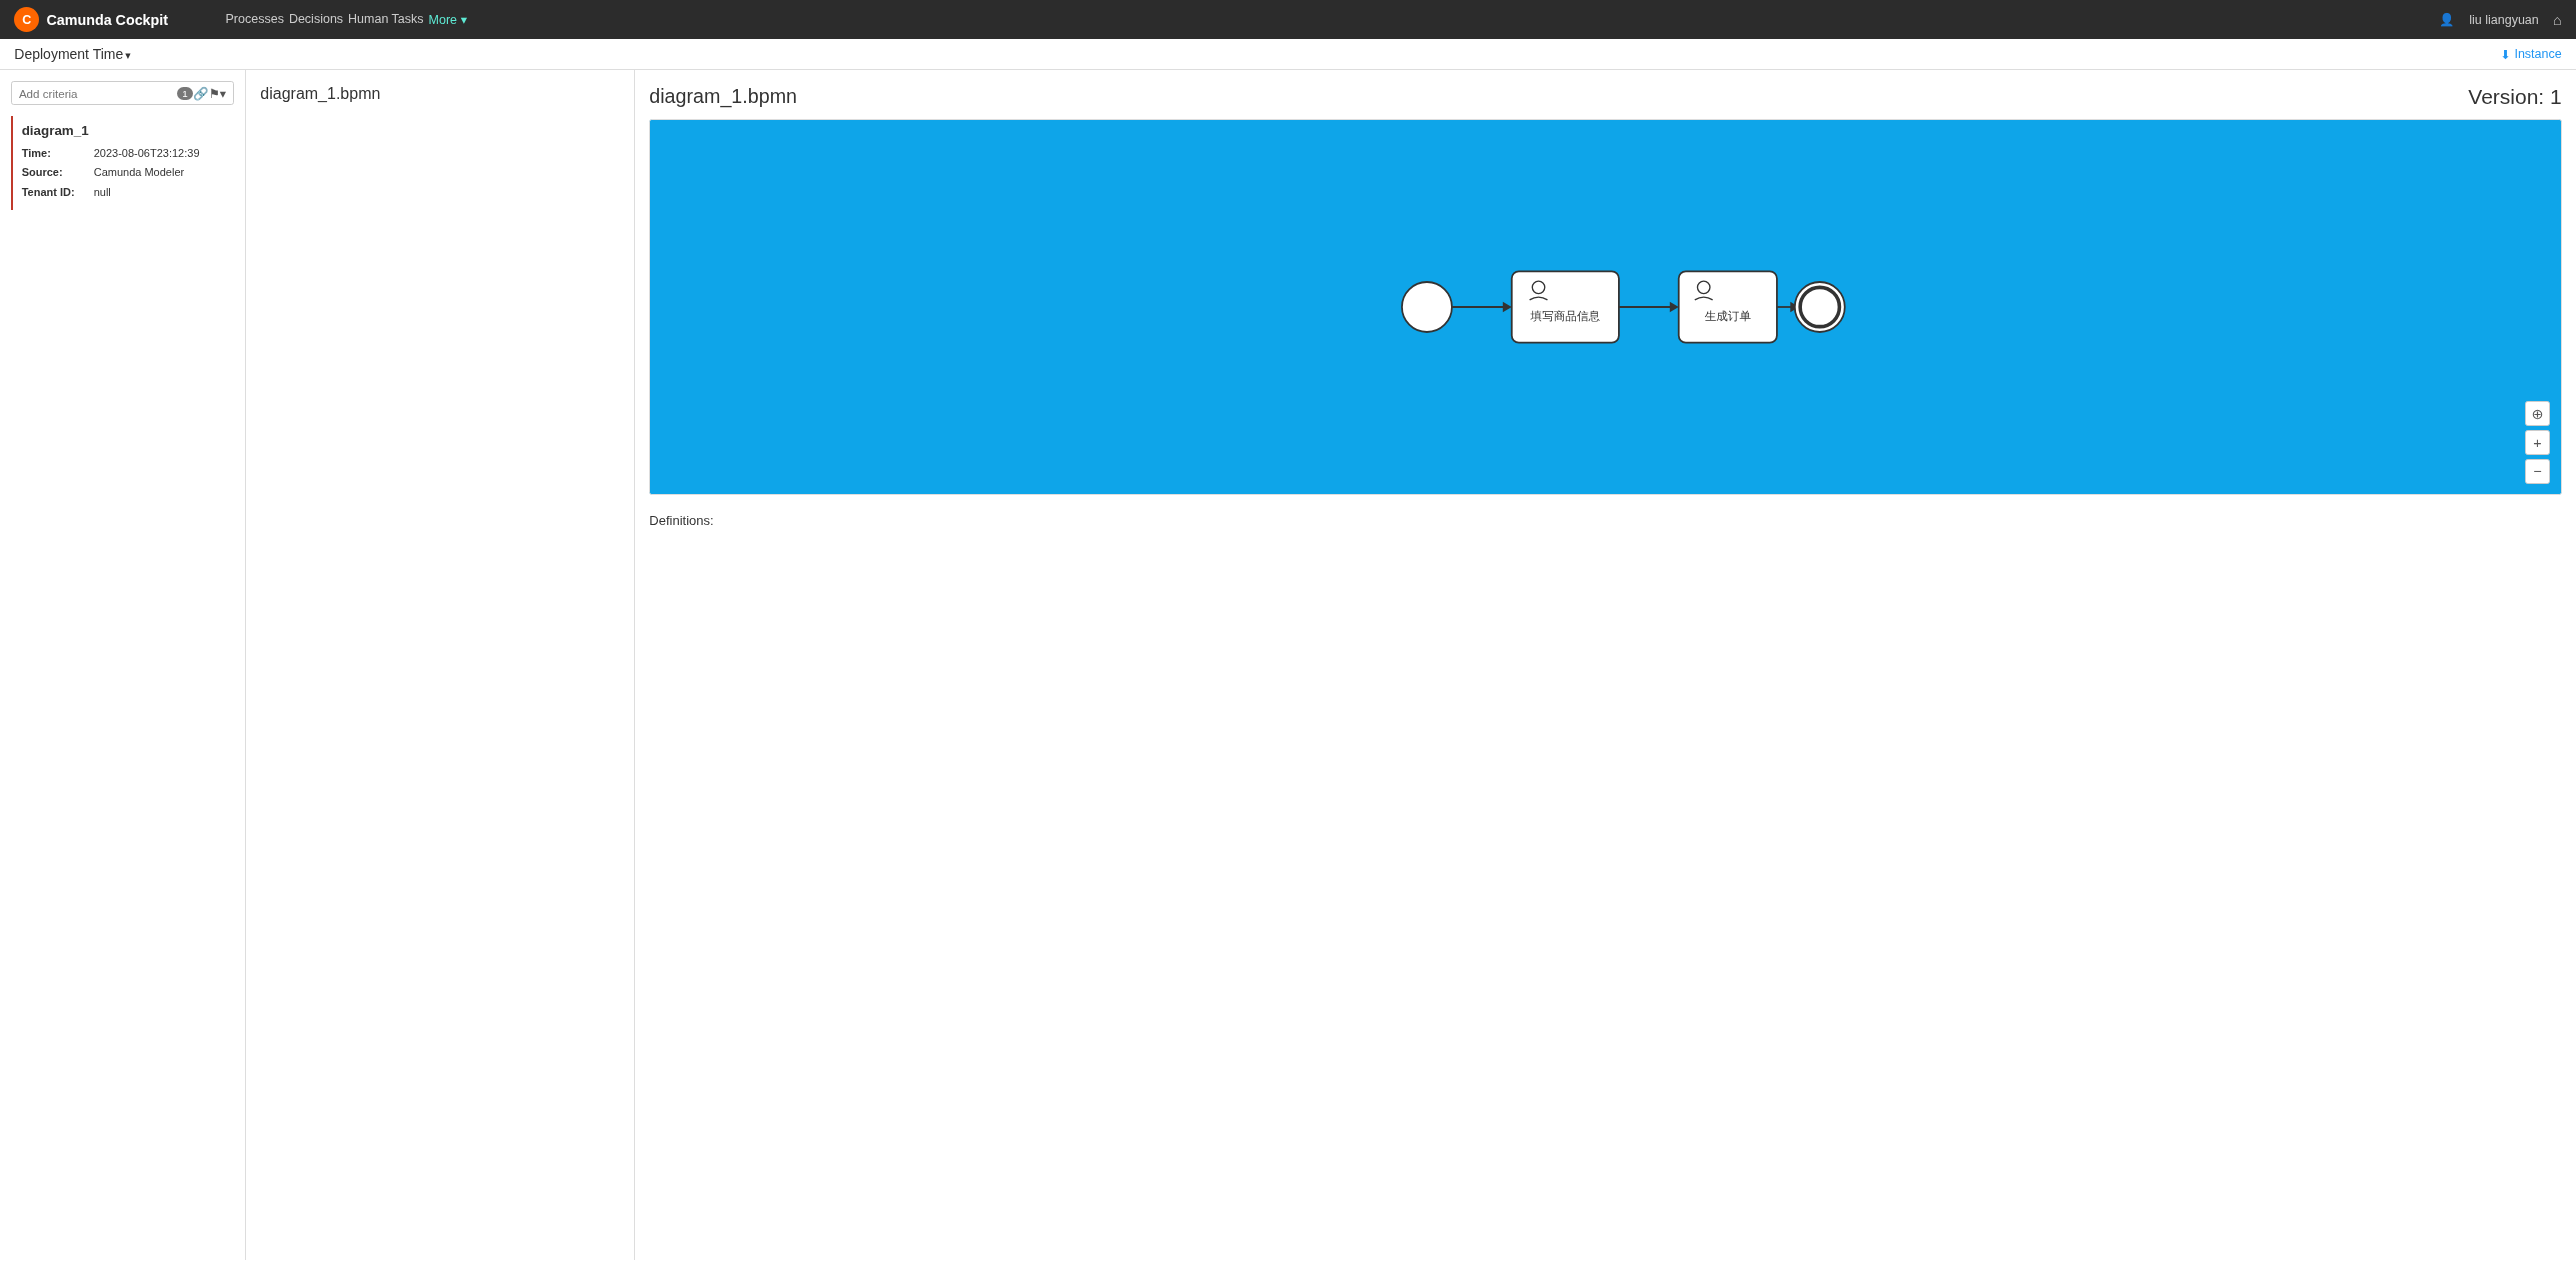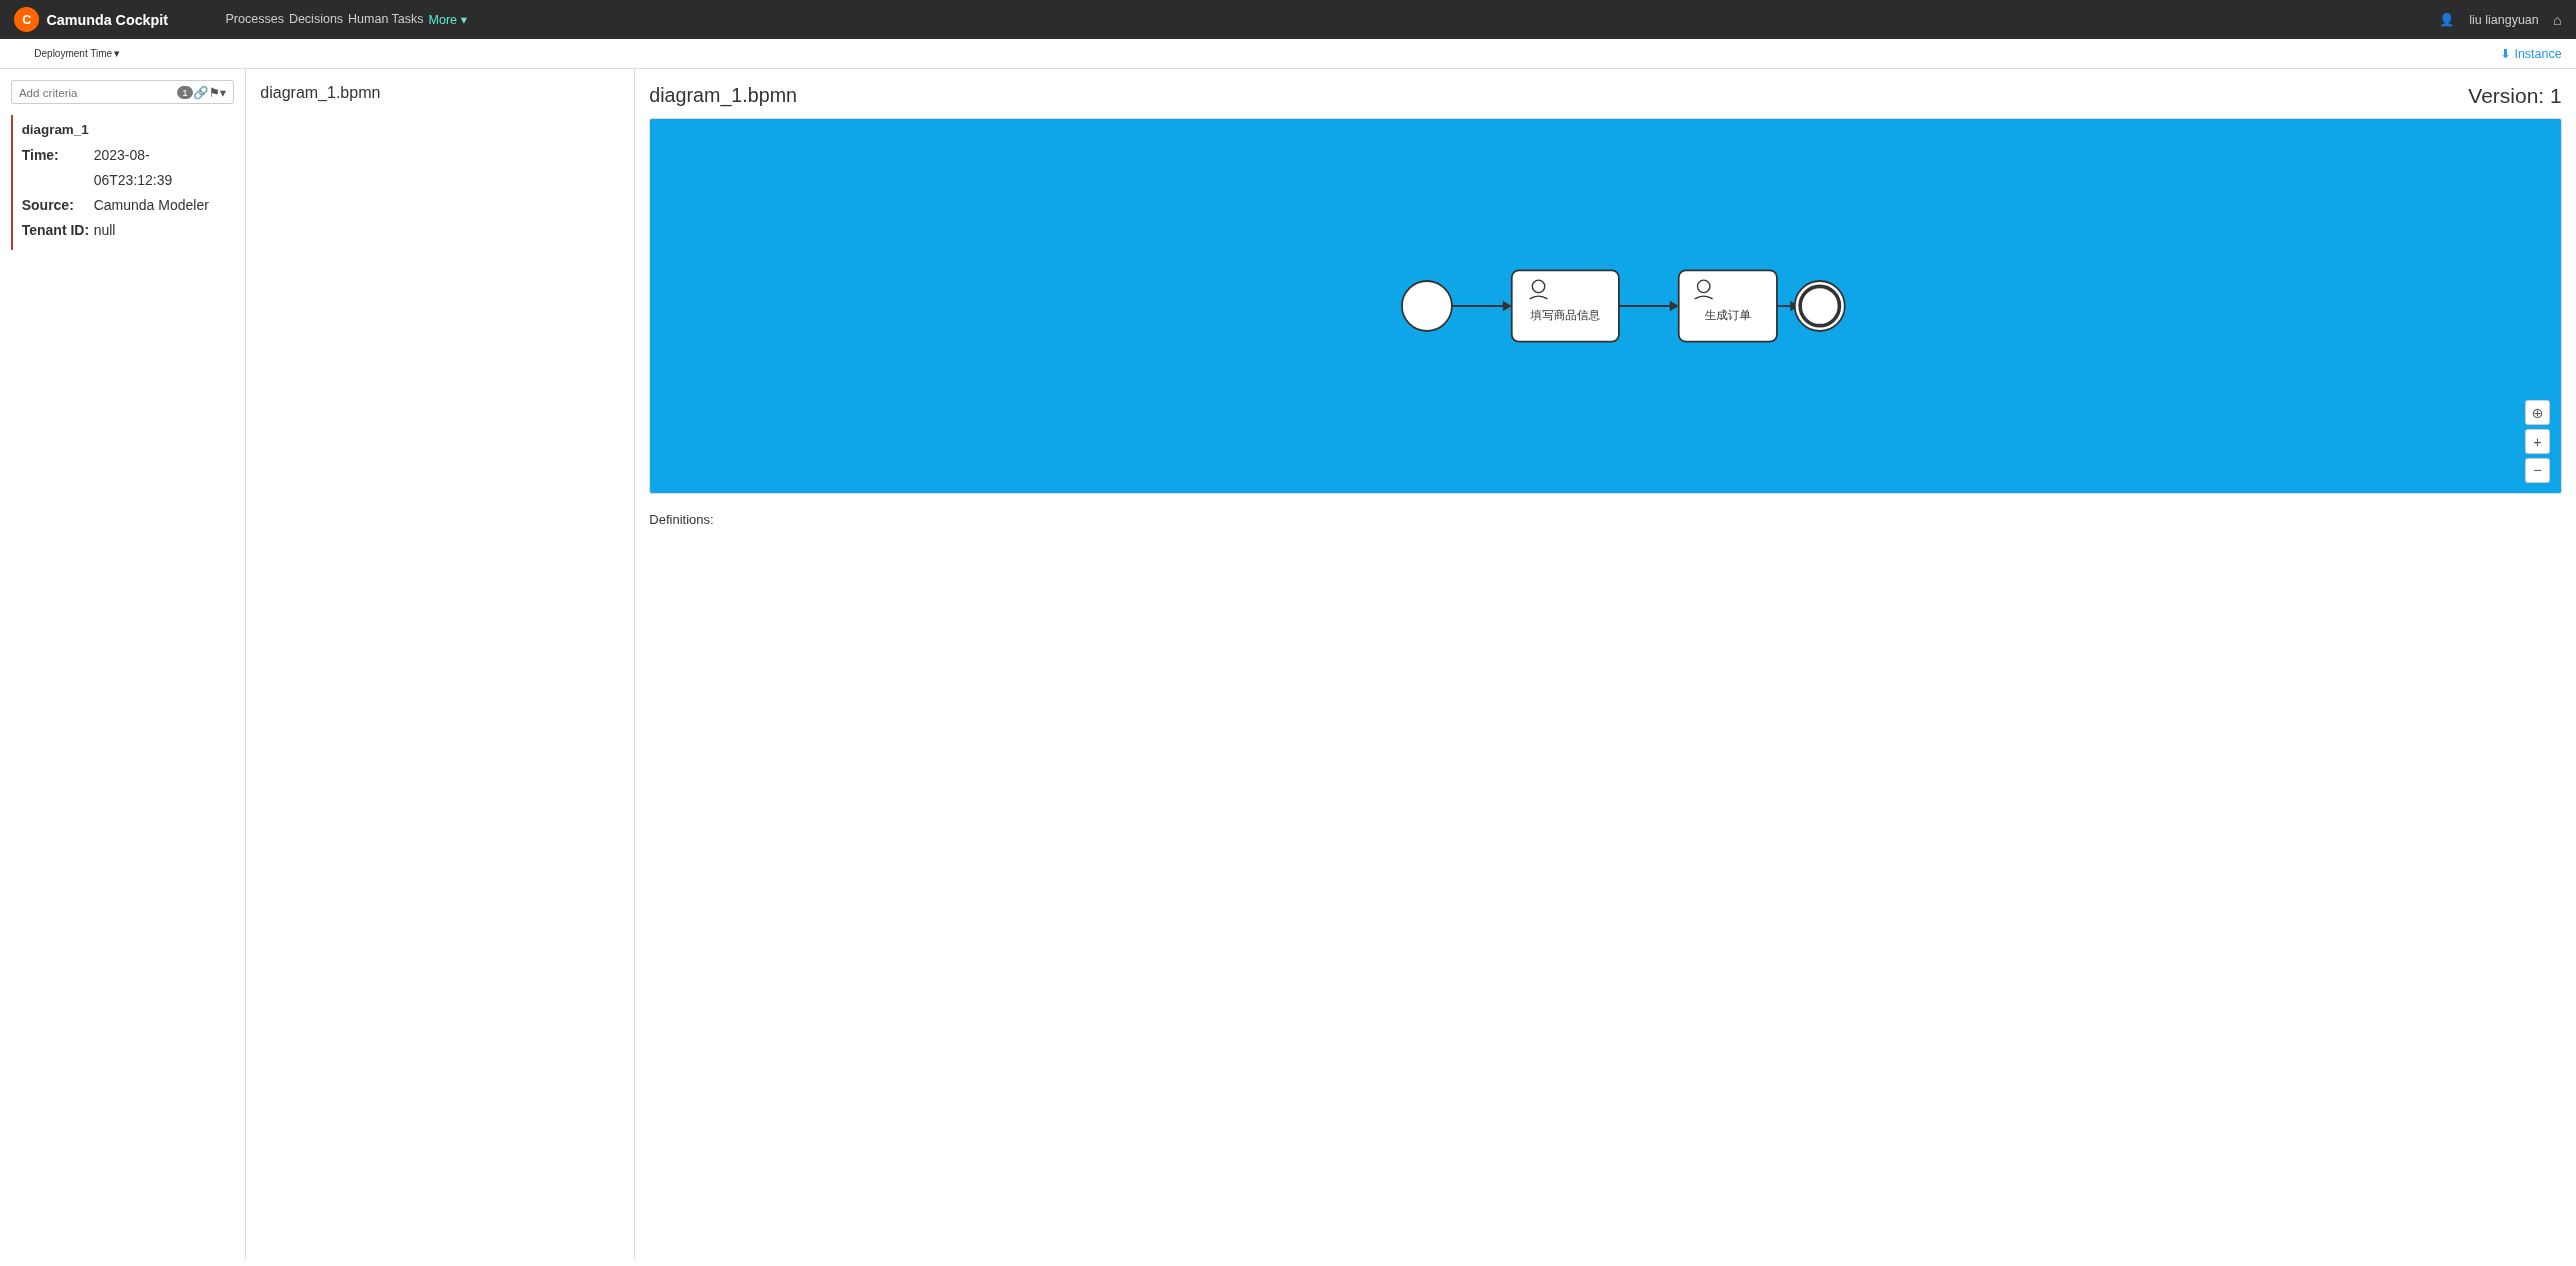--- a/index.html
+++ b/index.html
@@ -58,21 +58,21 @@
     .subheader {
       display: flex;
       align-items: center;
       justify-content: space-between;
       border-bottom: 0.9px solid #ddd;
       padding: 7.2px 14.3px;
       background: #fff;
     }
     .deployment-time {
       display: flex; align-items: center; gap: 2px;
-      font-size: 10px; cursor: pointer; margin-left: 20px;
+      font-size: 14px; cursor: pointer;
     }
     .download-btn {
       color: #2196F3;
       text-decoration: none;
       font-size: 12.5px;
       display: flex; align-items: center; gap: 3.6px;
       cursor: pointer;
     }
 
     
@@ -108,21 +108,21 @@
     .search-bar .icon-btn {
       cursor: pointer; color: #555; font-size: 12.5px;
     }
     .sidebar-item {
       border-left: 2.7px solid #c0392b;
       padding: 7.2px 9px;
     }
     .sidebar-item-name {
       font-size: 13.4px; font-weight: bold; margin-bottom: 5.4px;
     }
-    .sidebar-meta { font-size: 14px; line-height: 1.8; }
+    .sidebar-meta { font-size: 11px; line-height: 1.8; }
     .sidebar-meta .row { display: flex; }
     .sidebar-meta .key-col { min-width: 72px; font-weight: bold; }
 
     
     .center-panel {
       width: 389px;
       min-width: 389px;
       border-right: 0.9px solid #ddd;
       padding: 14.3px;
     }

